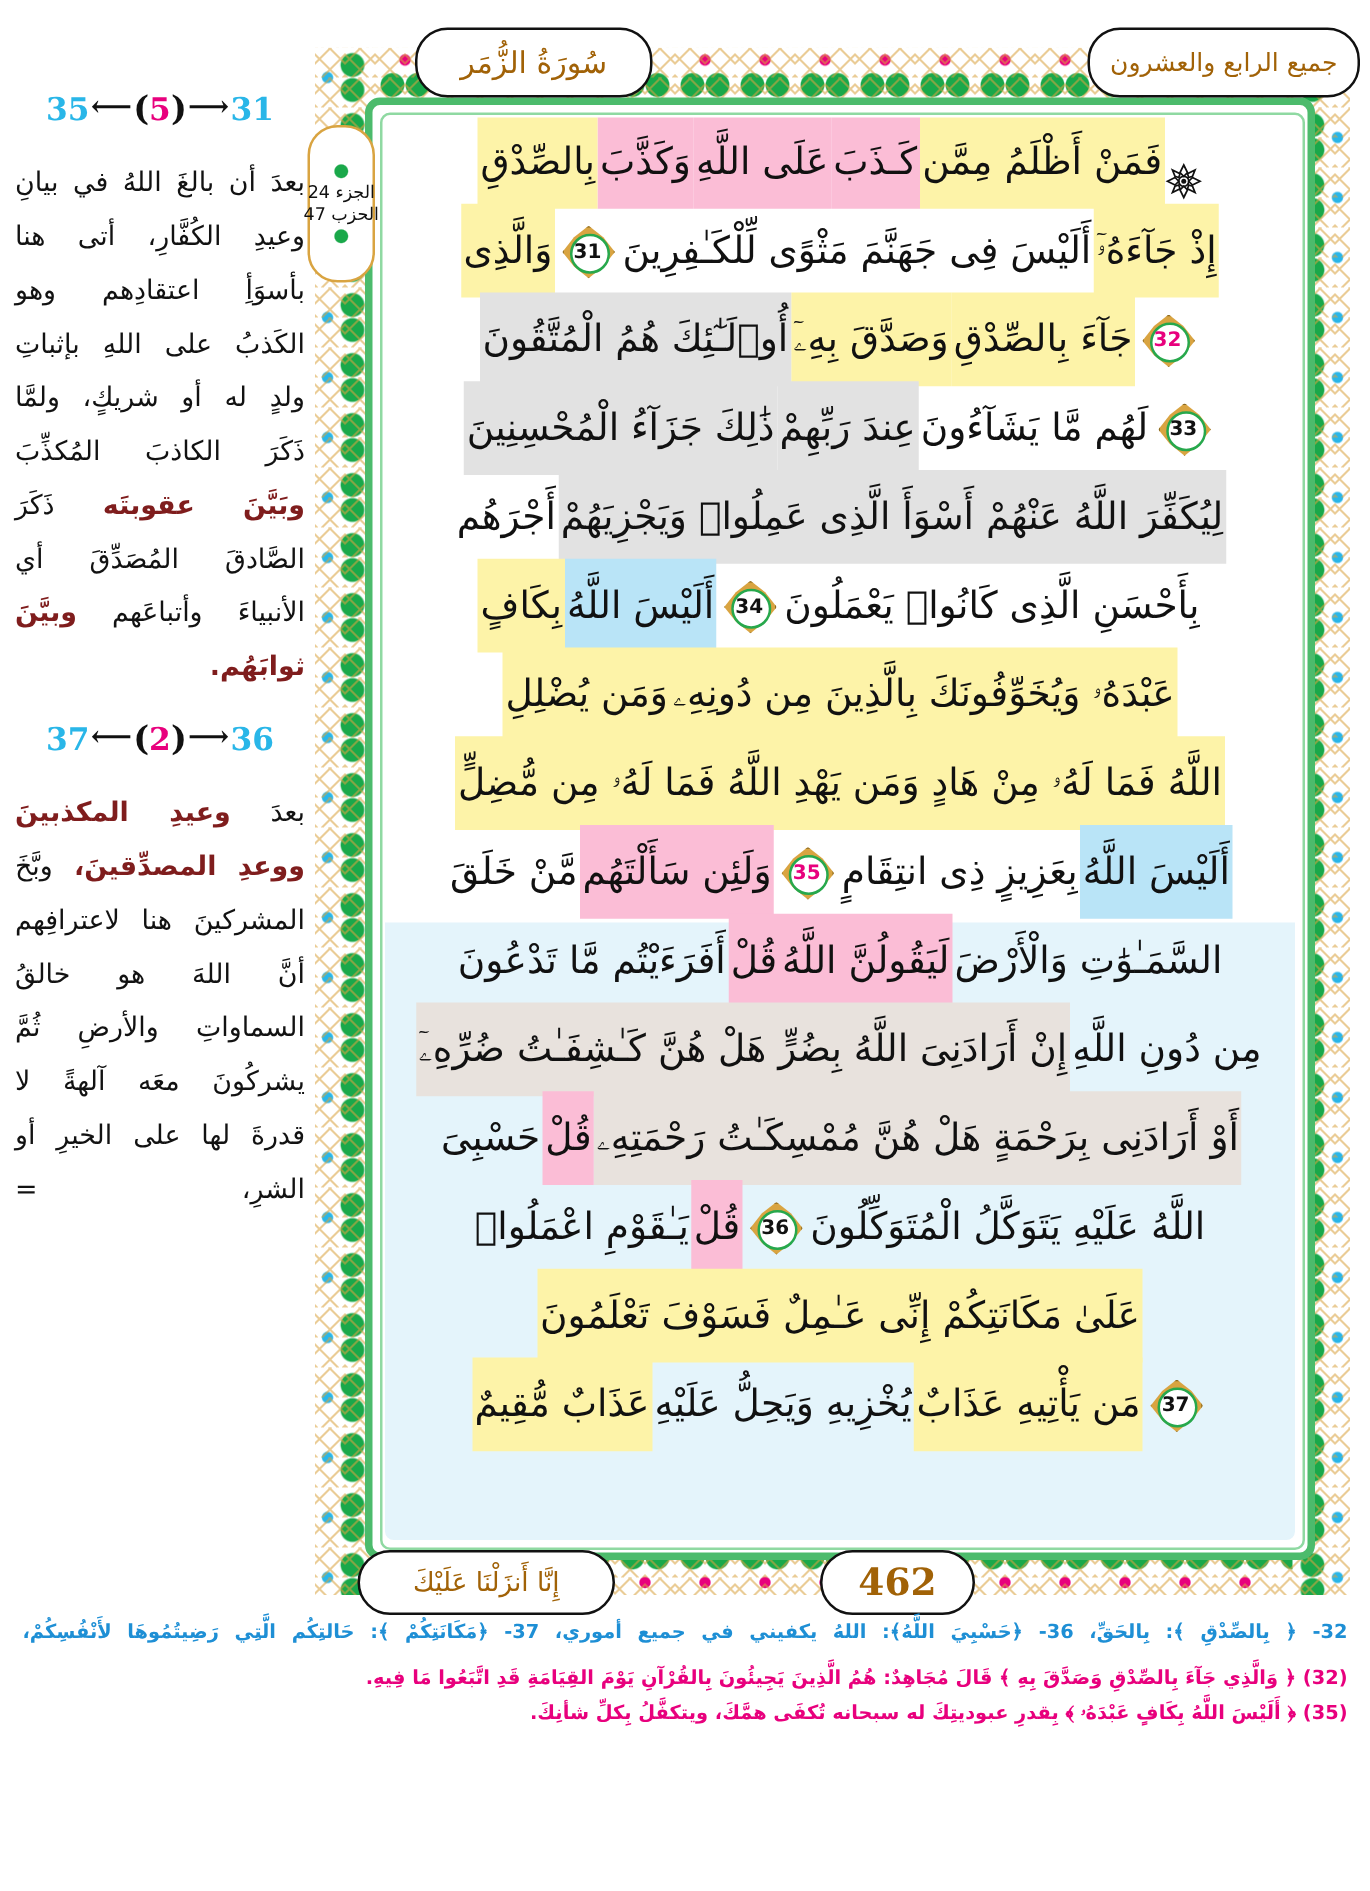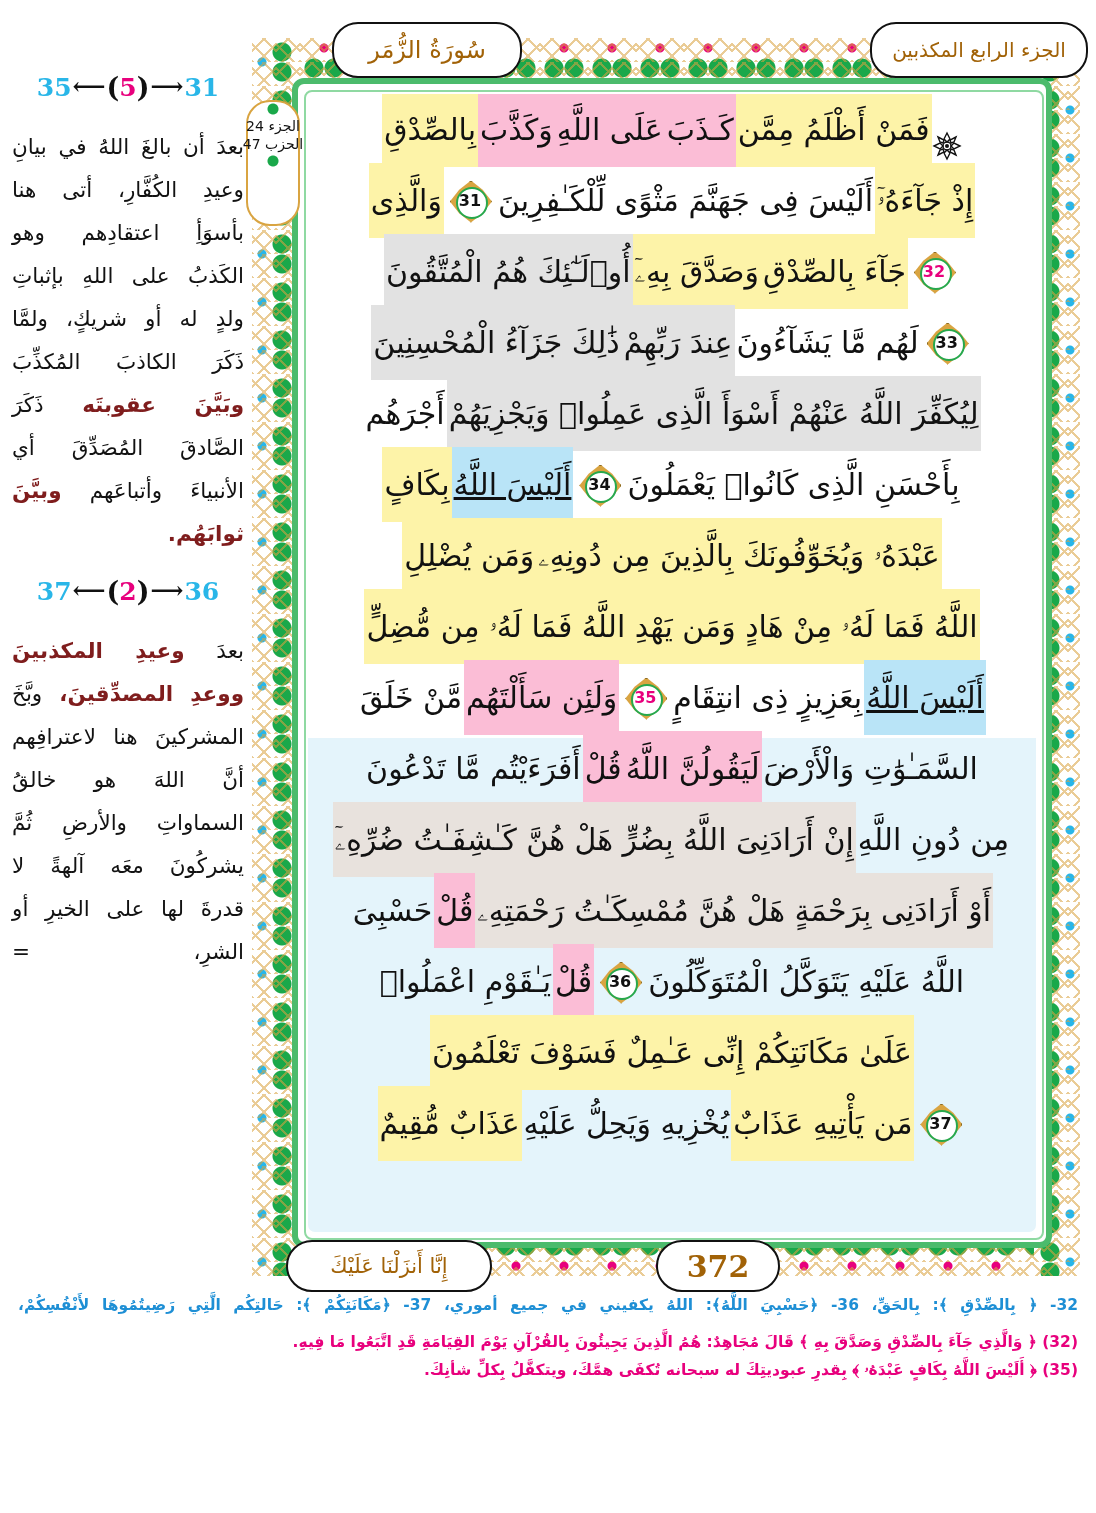--- a/index.html
+++ b/index.html
@@ -117,21 +117,21 @@
     font-family:"DejaVu Sans","Liberation Sans",sans-serif;
     font-size:30px;color:#111;
     display:flex;align-items:center;justify-content:center;
     padding:0 6px;
   }
   .qline span.seg{padding:2px 2px;display:inline-block;}
   .hl-y{background:#fdf3a8;}
   .hl-p{background:#fbbdd6;}
   .hl-g{background:#e2e2e2;}
   .hl-gw{background:#e8e2dd;}
-  .hl-b{background:#b9e4f7;text-decoration:underline;}
+  .hl-b{background:#b9e4f7;}
 
   
   .vmark{
     display:inline-block;position:relative;width:46px;height:42px;
     margin:0 3px;vertical-align:middle;flex:0 0 auto;
   }
   .vmark .dia{
     position:absolute;left:3px;top:1px;width:40px;height:40px;
     background:#d9a441;
     clip-path:polygon(50% 0,78% 22%,100% 50%,78% 78%,50% 100%,22% 78%,0 50%,22% 22%);
@@ -163,21 +163,21 @@
   .cart-surah{left:80px;top:-16px;width:186px;height:52px;font-size:24px;}
   .cart-juz{right:-8px;top:-16px;width:214px;height:52px;font-size:20px;}
   .cart-bottom{left:34px;bottom:-16px;width:202px;height:48px;font-size:21px;}
   .cart-page{right:300px;bottom:-16px;width:120px;height:48px;
     font-size:30px;font-weight:bold;font-family:"DejaVu Serif","Liberation Serif",serif;}
 
   
   .juz-tab{
     position:absolute;left:-6px;top:62px;width:50px;height:122px;
     background:#fff;border:2px solid #d9a441;border-radius:24px;
-    display:flex;flex-direction:column;align-items:center;
+    display:flex;flex-direction:column;align-items:center;justify-content:center;
     direction:rtl;gap:2px;
   }
   .juz-tab div{font-size:14px;color:#111;white-space:nowrap;}
   .juz-tab .orn{width:20px;height:14px;background:
     radial-gradient(circle at 50% 50%, #1aa84a 0 5px, transparent 6px);}
 
   
   .footnotes{
     position:absolute;left:18px;right:18px;top:1292px;
     direction:rtl;text-align:justify;
@@ -231,23 +231,23 @@
     <div class="green-inner"></div>
 
     <div class="juz-tab">
       <div class="orn"></div>
       <div>الجزء 24</div>
       <div>الحزب 47</div>
       <div class="orn"></div>
     </div>
 
     <div class="cart cart-surah">سُورَةُ الزُّمَر</div>
-    <div class="cart cart-juz">الجزء الرابع المكذبين</div>
+    <div class="cart cart-juz">جميع الرابع والعشرون</div>
     <div class="cart cart-bottom">إِنَّا أَنزَلْنَا عَلَيْكَ</div>
-    <div class="cart cart-page">372</div>
+    <div class="cart cart-page">462</div>
 
     <div class="text-panel">
       <div class="band-blue"></div>
       <div class="lines" id="qlines">
           <div class="qline">
             <span class="rosette"><svg viewBox="0 0 30 30" width="30" height="30">
                 <g fill="none" stroke="#111" stroke-width="1.4">
                   <circle cx="15" cy="15" r="4"></circle>
                   <path d="M15 2 L18 8 L15 11 L12 8 Z"></path>
                   <path d="M15 28 L18 22 L15 19 L12 22 Z"></path>

